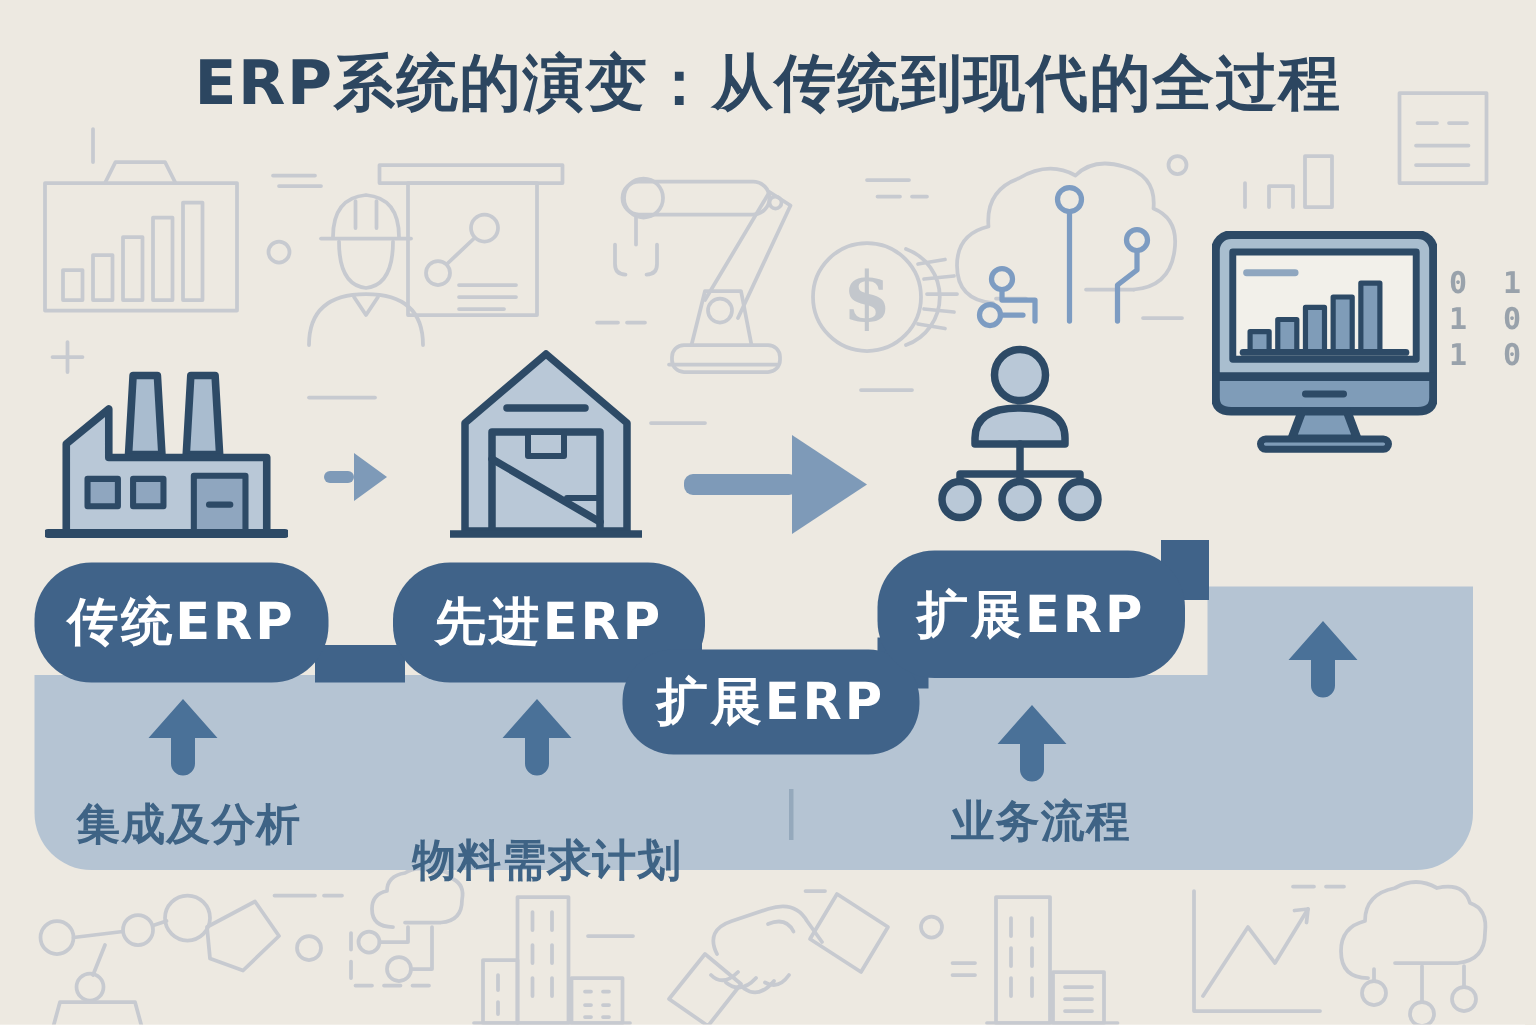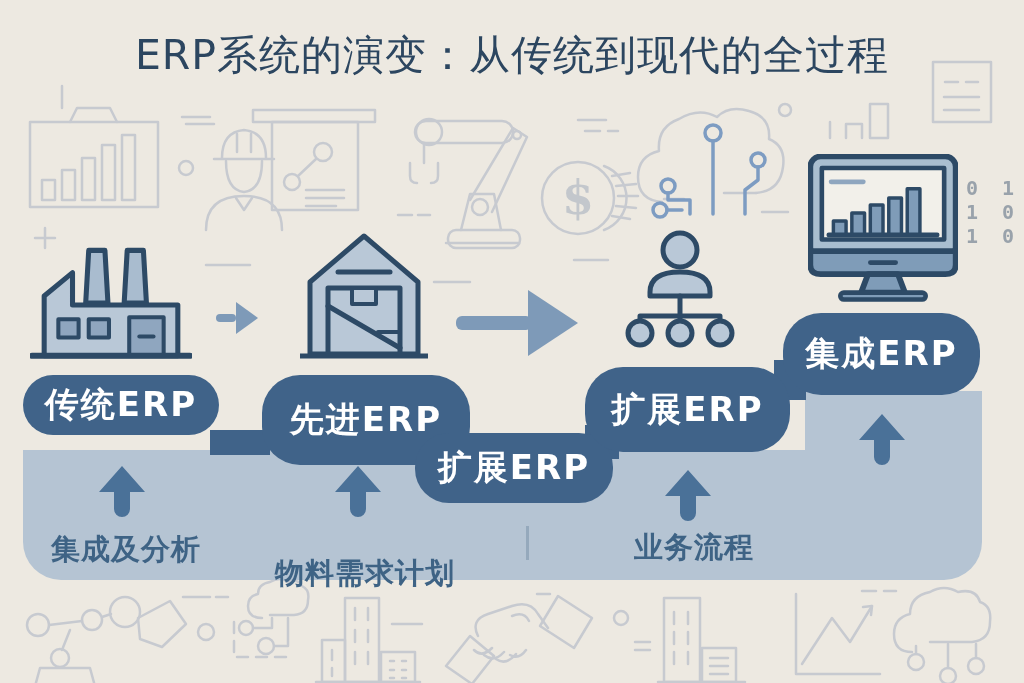--- a/index.html
+++ b/index.html
@@ -9,36 +9,36 @@
     font-family:"DejaVu Sans","Liberation Sans",sans-serif;
   }
   
   .decor{position:absolute;left:0;top:0;z-index:0;}
   .decor g{fill:none;stroke:#C7CAD0;stroke-width:2.5;stroke-linecap:round;stroke-linejoin:round;}
   .decor g.blue{stroke:#7D9CC2;stroke-width:3.5;}
   .decor text{stroke:none;fill:#C3C7CC;font-family:"DejaVu Serif","Liberation Serif",serif;font-weight:bold;}
   
   .title{
     position:absolute;left:0;top:28px;width:100%;text-align:center;
-    font-size:41px;font-weight:normal;color:#2C4660;letter-spacing:1px;z-index:3;
+    font-size:41px;font-weight:bold;color:#2C4660;letter-spacing:1px;z-index:3;
   }
   
   .platform{position:absolute;background:#B5C4D3;z-index:1;}
   #platform-left {left:23px; top:450px;width:637px;height:130px;border-radius:0 0 0 38px;}
   #platform-mid  {left:655px;top:450px;width:152px;height:130px;}
   #platform-right{left:805px;top:391px;width:177px;height:189px;border-radius:0 0 38px 0;}
   
   .pill{
     position:absolute;background:#406389;border-radius:38px;z-index:2;
     display:flex;align-items:center;justify-content:center;
     color:#FFFFFF;font-size:34px;font-weight:bold;letter-spacing:2px;
   }
   .bridge{position:absolute;background:#406389;z-index:2;}
-  #pill-1{left:23px; top:375px;width:196px;height:60px;}
-  #pill-2{left:262px;top:375px;width:208px;height:90px;}
+  #pill-1{left:23px; top:375px;width:196px;height:80px;}
+  #pill-2{left:262px;top:375px;width:208px;height:80px;}
   #pill-3{left:415px;top:433px;width:198px;height:70px;border-radius:34px;}
   #pill-4{left:585px;top:367px;width:205px;height:85px;}
   #pill-5{left:783px;top:313px;width:197px;height:82px;}
   #connector-ab{left:210px;top:430px;width:60px;height:25px;}
   #bridge-bc{left:428px;top:420px;width:40px;height:34px;}
   #bridge-cd{left:585px;top:425px;width:34px;height:34px;}
   #bridge-de{left:774px;top:360px;width:32px;height:40px;}
   
   .up-arrow{position:absolute;z-index:2;}
   .up-arrow path{fill:#4A7198;}
@@ -296,23 +296,20 @@
   </div>
   <div class="pill" id="pill-2">
     <span>先进ERP</span>
   </div>
   <div class="pill" id="pill-3">
     <span>扩展ERP</span>
   </div>
   <div class="pill" id="pill-4">
     <span>扩展ERP</span>
   </div>
-  <div class="pill" id="pill-5">
-    <span>集成ERP</span>
-  </div>
 
   <svg class="up-arrow" style="left:98px;top:466px;" width="48" height="52" viewBox="0 0 48 52">
     <path d="M24 0 L47 26 H32 V43 a8 8 0 0 1 -16 0 V26 H1 Z"></path>
   </svg>
   <svg class="up-arrow" style="left:334px;top:466px;" width="48" height="52" viewBox="0 0 48 52">
     <path d="M24 0 L47 26 H32 V43 a8 8 0 0 1 -16 0 V26 H1 Z"></path>
   </svg>
   <svg class="up-arrow" style="left:664px;top:470px;" width="48" height="52" viewBox="0 0 48 52">
     <path d="M24 0 L47 26 H32 V43 a8 8 0 0 1 -16 0 V26 H1 Z"></path>
   </svg>

